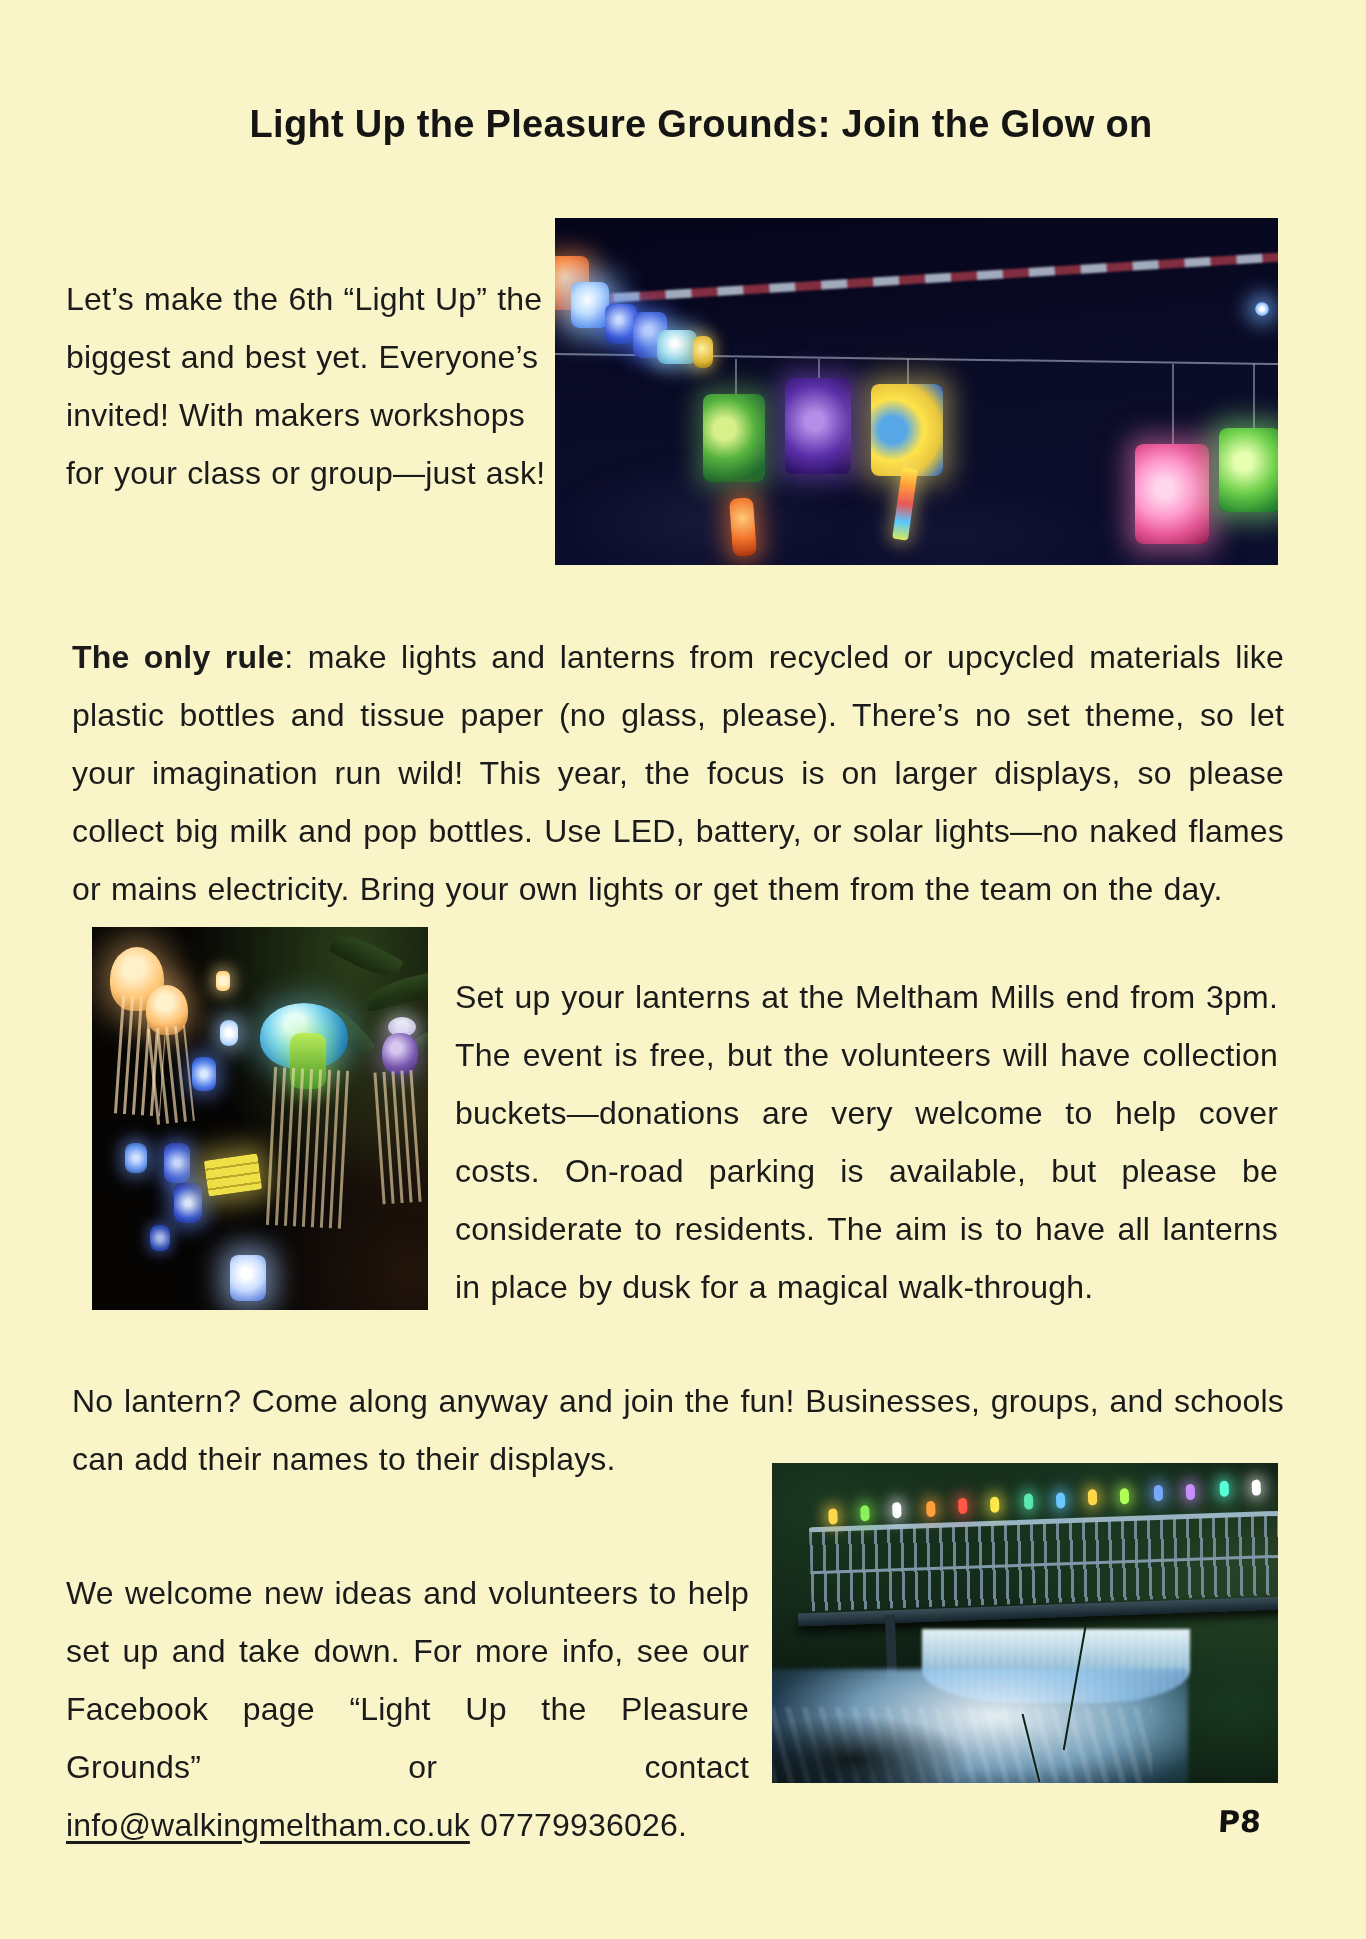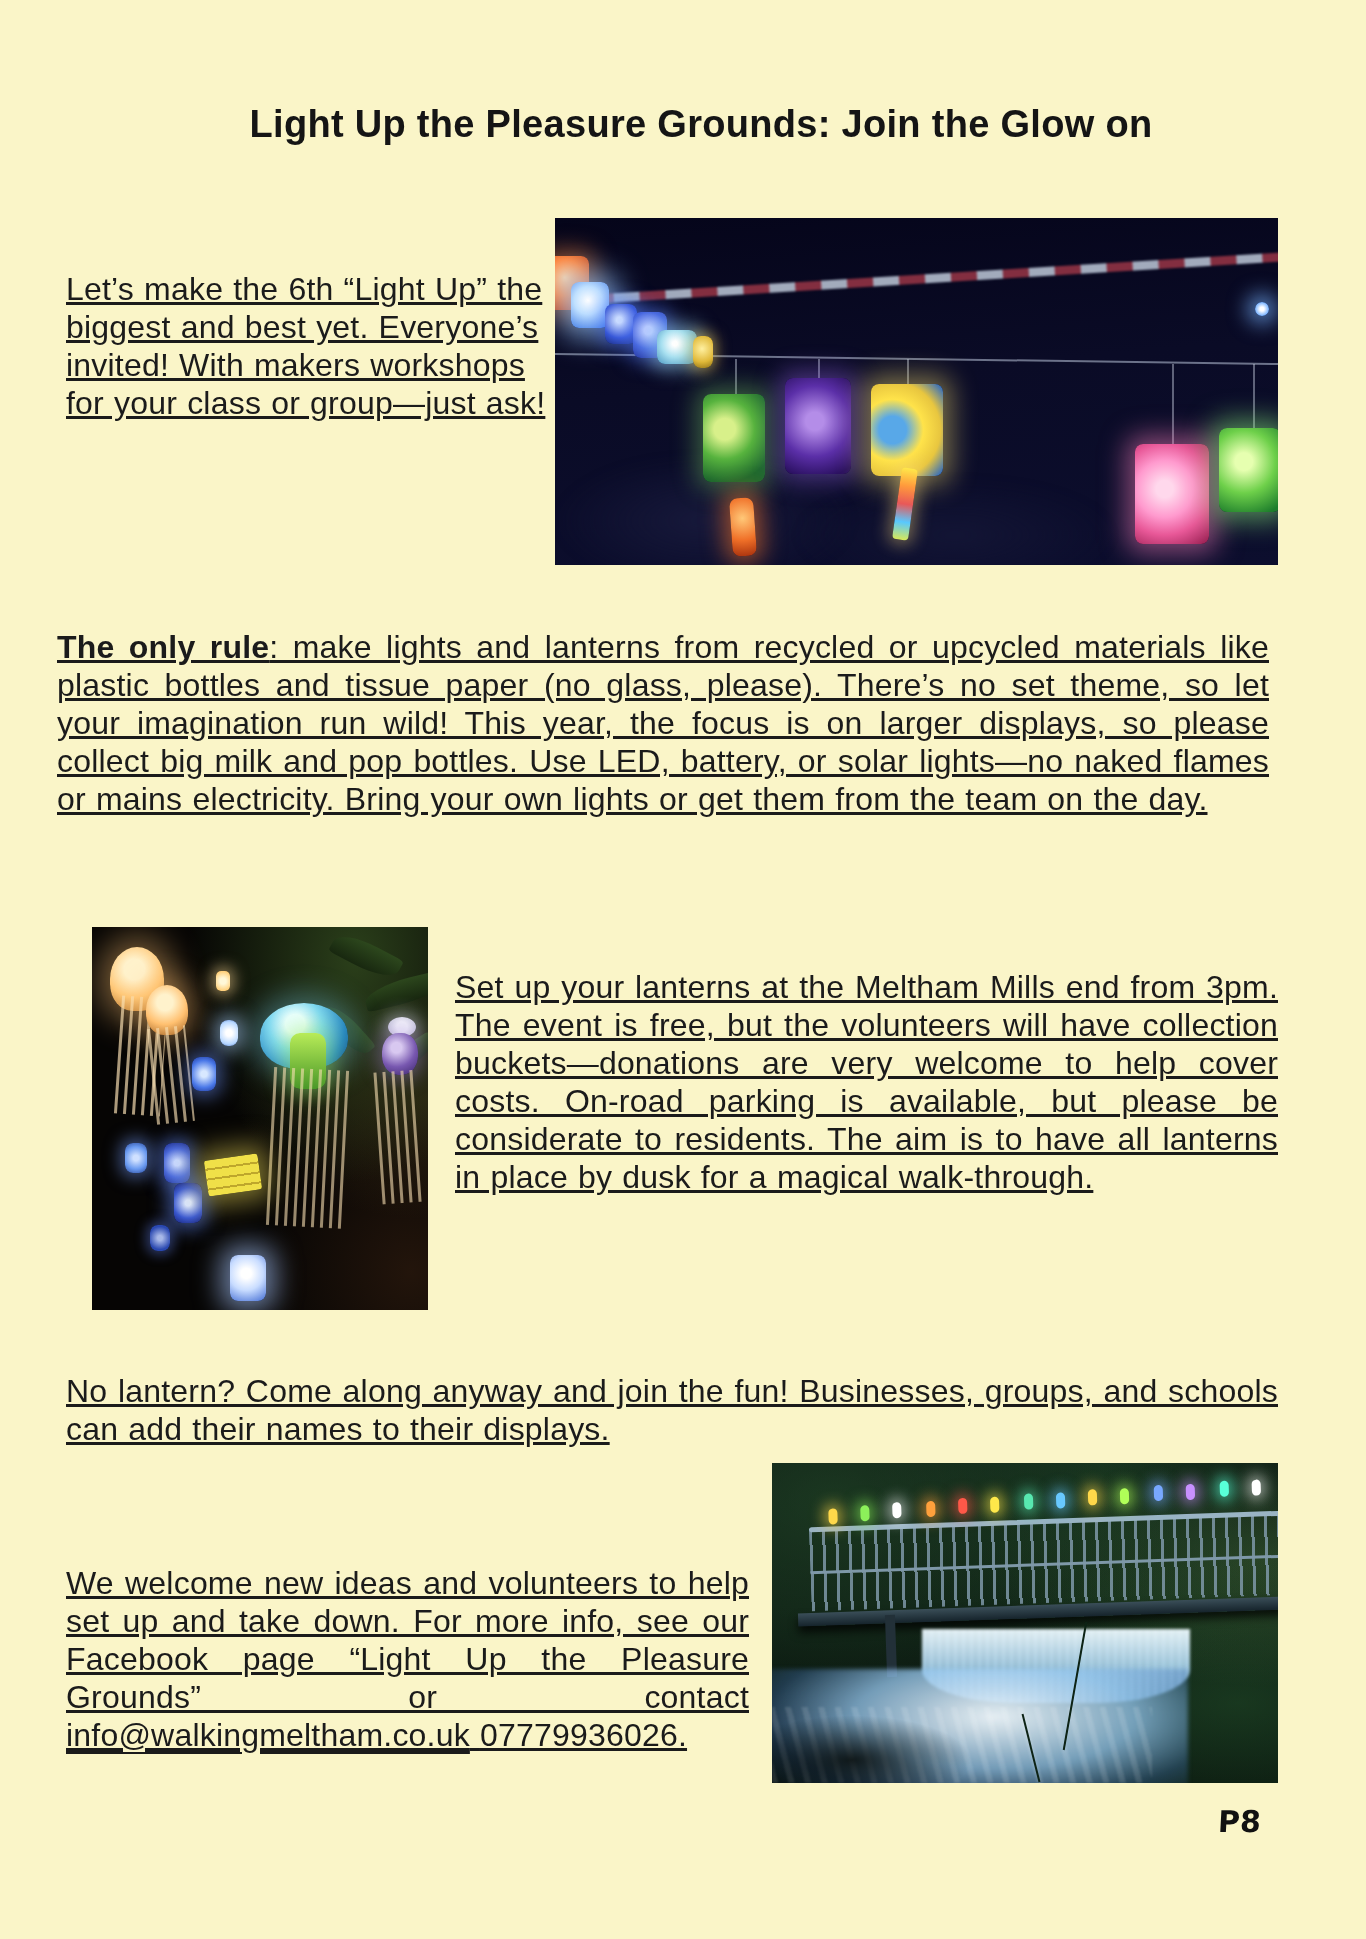--- a/index.html
+++ b/index.html
@@ -11,29 +11,29 @@
   #page{position:relative;width:1366px;height:1939px;background:#FAF5C8;overflow:hidden;}
 
   .title{
     position:absolute;top:74px;left:0;width:1366px;
     text-align:center;font-weight:700;font-size:38px;line-height:51px;
     color:#151515;letter-spacing:.3px;
   }
   .title span{display:block;padding-left:36px;}
 
   .para{
-    position:absolute;font-size:32px;line-height:38px;color:#1b1b1b;
-    letter-spacing:.2px;word-spacing:1px;text-decoration:underline;
+    position:absolute;font-size:32px;line-height:58px;color:#1b1b1b;
+    letter-spacing:.2px;word-spacing:1px;
   }
   .just{text-align:justify;}
 
   #intro-text{left:66px;top:238px;width:480px;}
-  #rules-text{left:57px;top:596px;width:1212px;}
+  #rules-text{left:72px;top:596px;width:1212px;}
   #setup-text{left:455px;top:936px;width:823px;}
-  #no-lantern-text{left:66px;top:1340px;width:1212px;}
+  #no-lantern-text{left:72px;top:1340px;width:1212px;}
   #contact-text{left:66px;top:1532px;width:683px;}
   .lead{font-weight:700;}
   a.email{color:#1b1b1b;text-decoration:underline;text-decoration-thickness:3px;text-underline-offset:5px;cursor:pointer;}
 
   #page-number{
     position:absolute;left:1218px;top:1804px;width:80px;
     font-size:30px;font-weight:700;color:#111;
     font-family:"DejaVu Sans", sans-serif;transform:skewX(-3deg);
   }
 

